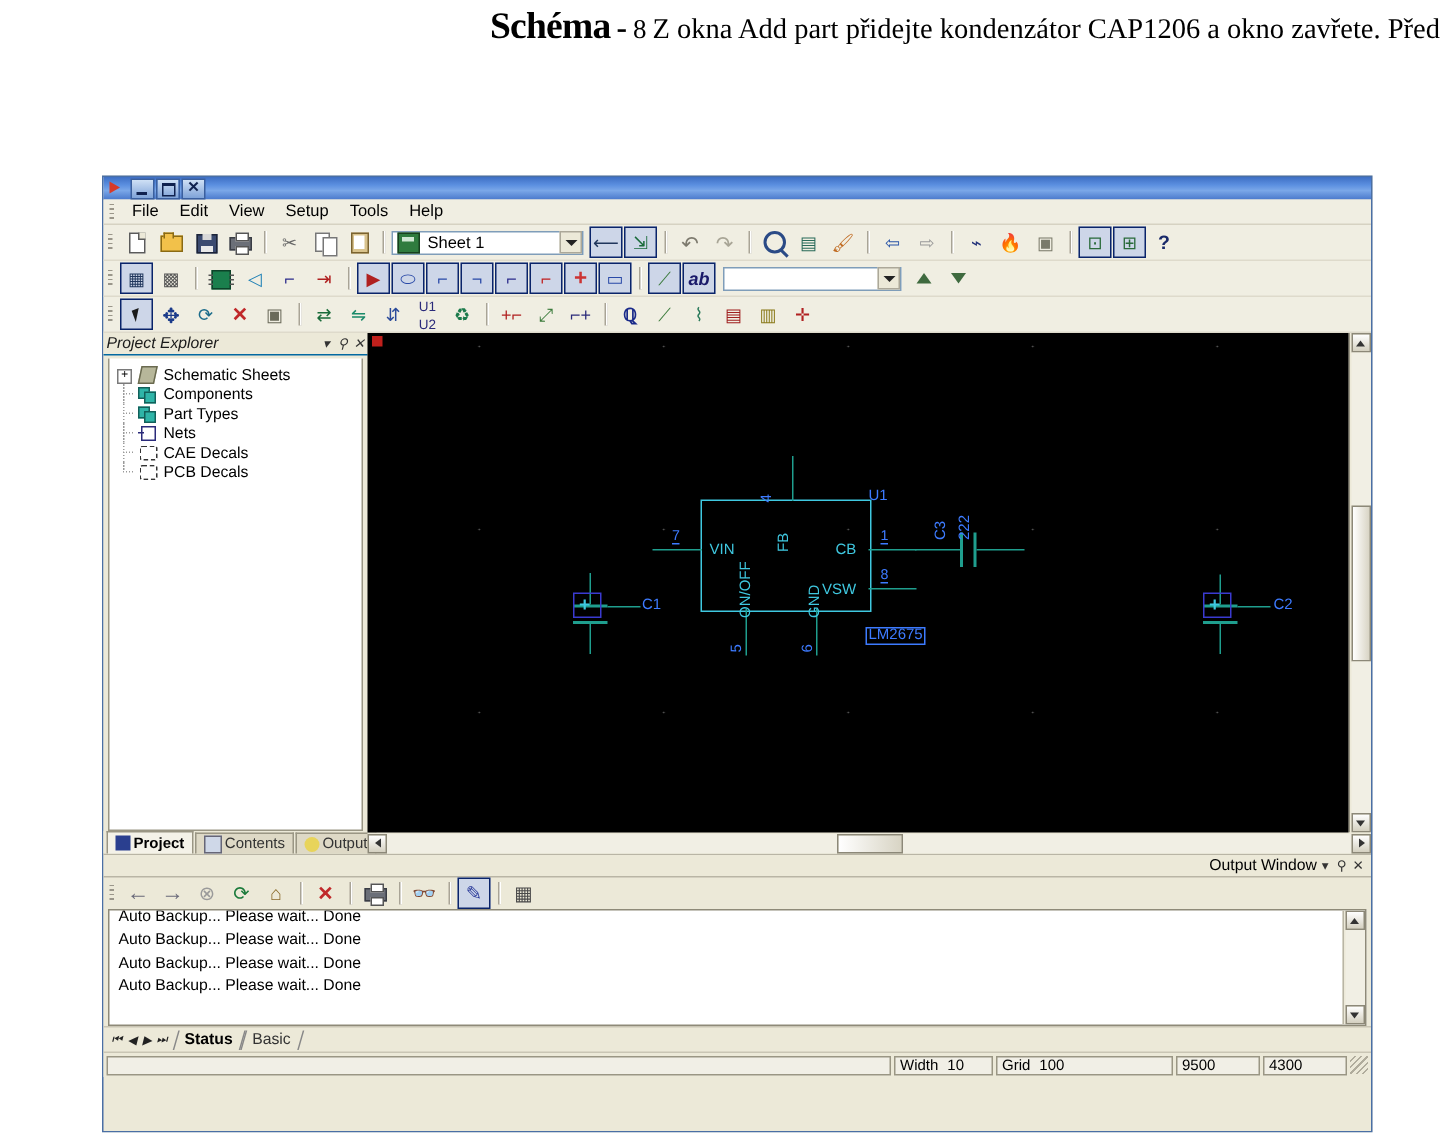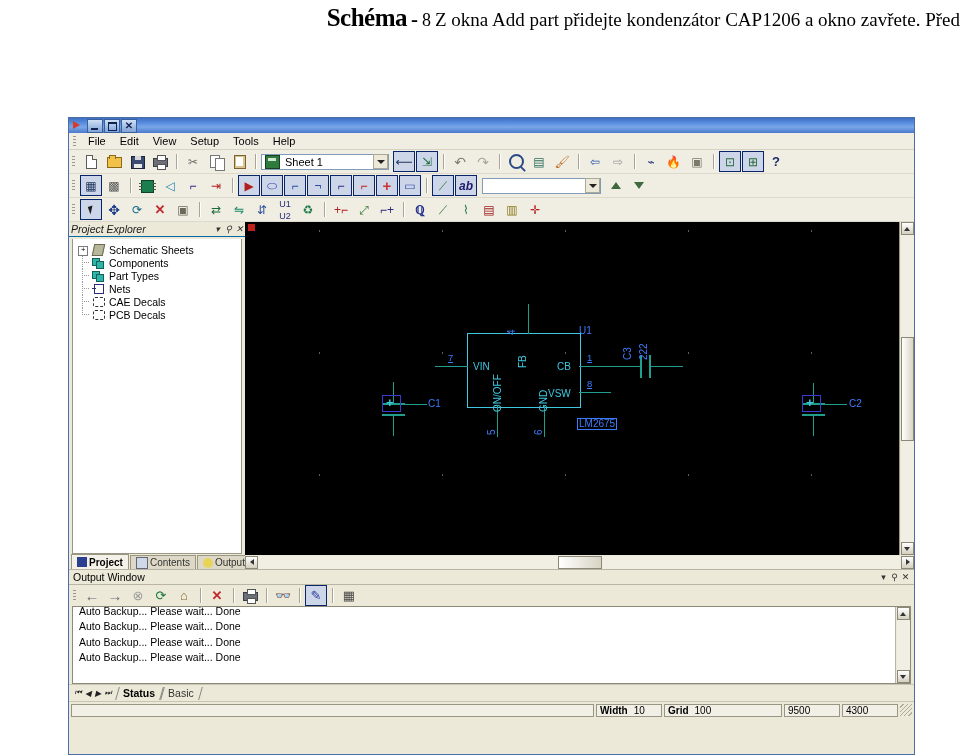--- a/index.html
+++ b/index.html
@@ -191,21 +191,21 @@
   .btab:after{content:"";position:absolute;right:0;top:0;bottom:0;width:1px;background:#888;
     transform:skewX(-16deg);}
   .btab.act:after{background:#888;}
 
   
   #statusbar{height:16px;display:flex;align-items:center;background:#ece9d8;
     border-top:1px solid #c9c5b4;padding:0 2px;}
   .st-cell{height:13px;border:1px solid #9a9684;background:#f1efe6;box-sizing:border-box;
     display:flex;align-items:center;font-size:10px;color:#000;margin-right:2px;padding:0 3px;}
   .st-fill{flex:1;}
-  .st-k{margin-right:6px;font-weight:bold;}
+  .st-k{margin-right:6px;}
   .grip-res{width:12px;height:12px;
     background:repeating-linear-gradient(135deg,transparent 0 2px,#b0ac9c 2px 3px);flex:none;}
 </style>
 </head>
 <body>
 
 <div id="caption">
   <div id="cap-line1">
     <span class="cap-head">Schéma</span>
     <span class="cap-dash">-</span>
@@ -640,21 +640,21 @@
         <i style="flex:1;background:#f1efe4;height:13px;"></i>
         <i class="sb-btn">
             <i class="sa r"></i>
           </i>
       </div>
     </div>
   </div>
 
   <div id="outwin">
     <div id="out-head">
-      <span style="flex:1;">Output Window</span>
+      <span style="flex:1;text-align:right;">Output Window</span>
       <span class="ph-btn">▾</span>
       <span class="ph-btn">⚲</span>
       <span class="ph-btn" style="margin-right:3px;">✕</span>
     </div>
 
     <div id="out-toolbar">
       <span class="grip"></span>
       <span class="tbtn">
           <span class="gly" style="color:#6a6a7a;font-size:15px;">←</span>
         </span>

